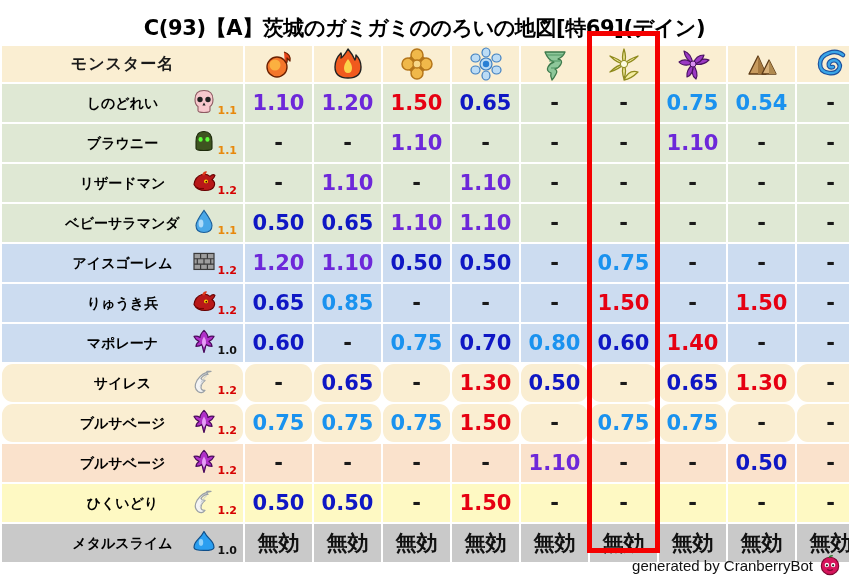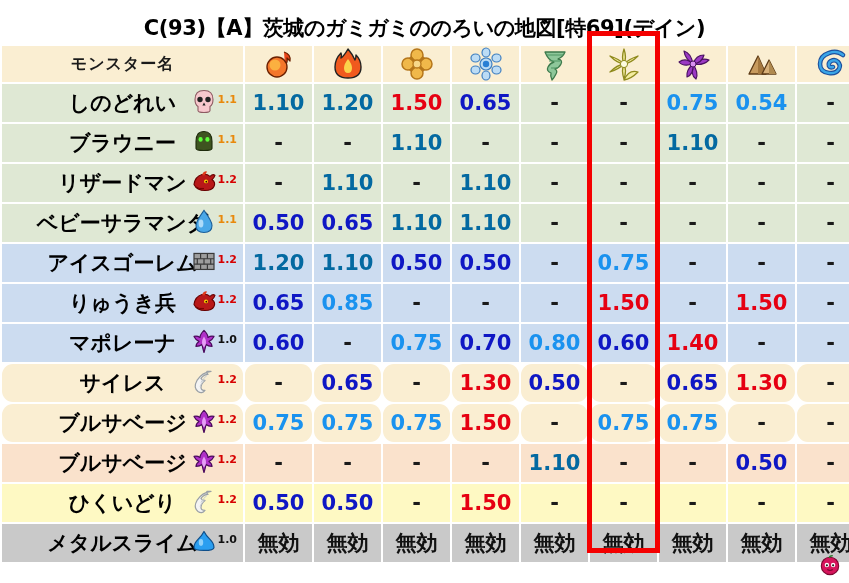--- a/index.html
+++ b/index.html
@@ -58,51 +58,51 @@
   .elem-icon svg{display:block;width:34px;height:34px;}
 
   
   td.namecell{
     height:38px;
     text-align:left;
     position:relative;
     padding-left:12px;
   }
   .mname{
-    font-size:21px;
+    font-size:14px;
     font-weight:bold;
     color:#000;
     letter-spacing:0px;
     white-space:nowrap;
     display:inline-block;
     line-height:38px;
   }
   .mico{
     position:absolute;
     right:26px;top:50%;
     transform:translateY(-56%);
     width:26px;height:26px;
     line-height:0;
   }
   .mico svg{display:block;width:26px;height:26px;}
   .mver{
     position:absolute;
-    right:6px;bottom:16px;
+    right:6px;bottom:5px;
     font-size:11px;
     font-weight:bold;
     font-family:"DejaVu Sans","Liberation Sans",sans-serif;
   }
   .v-11{color:#e8890c;}
   .v-12{color:#d60000;}
   .v-10{color:#111111;margin-top:30px;}
 
   
   td.datacell{height:38px;font-size:21px;font-weight:bold;}
   .val-red{color:#e60012;}
-  .val-orange{color:#0369a1;}
+  .val-orange{color:#6d28d9;}
   .val-dblue{color:#0f17c4;}
   .val-lblue{color:#1a92ef;}
   .val-dash{color:#1a1a1a;}
   .val-muko{color:#111111;font-size:21px;}
 
   
   .bg-green td{background:#dfe8d4;}
   .bg-blue  td{background:#ccdcf0;}
   .bg-cream td{background:#faeed2;border-radius:11px;}
   .bg-peach td{background:#fae2cc;}
@@ -444,20 +444,21 @@
         <td class="datacell val-muko">無効</td>
         <td class="datacell val-muko">無効</td>
         <td class="datacell val-muko">無効</td>
       </tr>
     </tbody>
 </table>
 
 <div id="highlight-box" style="left: 587px; top: 31px; width: 73px; height: 522px;"></div>
 
 <div id="footer">
+  <span class="ftxt">generated by CranberryBot</span>
   <span class="berry">
     <svg viewBox="0 0 24 24">
       <circle cx="12" cy="13" r="9.5" fill="#d6145c" stroke="#7d0630" stroke-width="1.2"></circle>
       <path d="M11 4 q1.5 -2.6 4 -2" stroke="#2e7d32" stroke-width="1.6" fill="none"></path>
       <circle cx="8.6" cy="12" r="2.4" fill="#fff"></circle>
         <circle cx="8.6" cy="12.3" r="1.2" fill="#222"></circle>
       <circle cx="15.4" cy="12" r="2.4" fill="#fff"></circle>
         <circle cx="15.4" cy="12.3" r="1.2" fill="#222"></circle>
       <path d="M9 17 q3 2 6 0" stroke="#7d0630" stroke-width="1.3" fill="none"></path>
     </svg>

